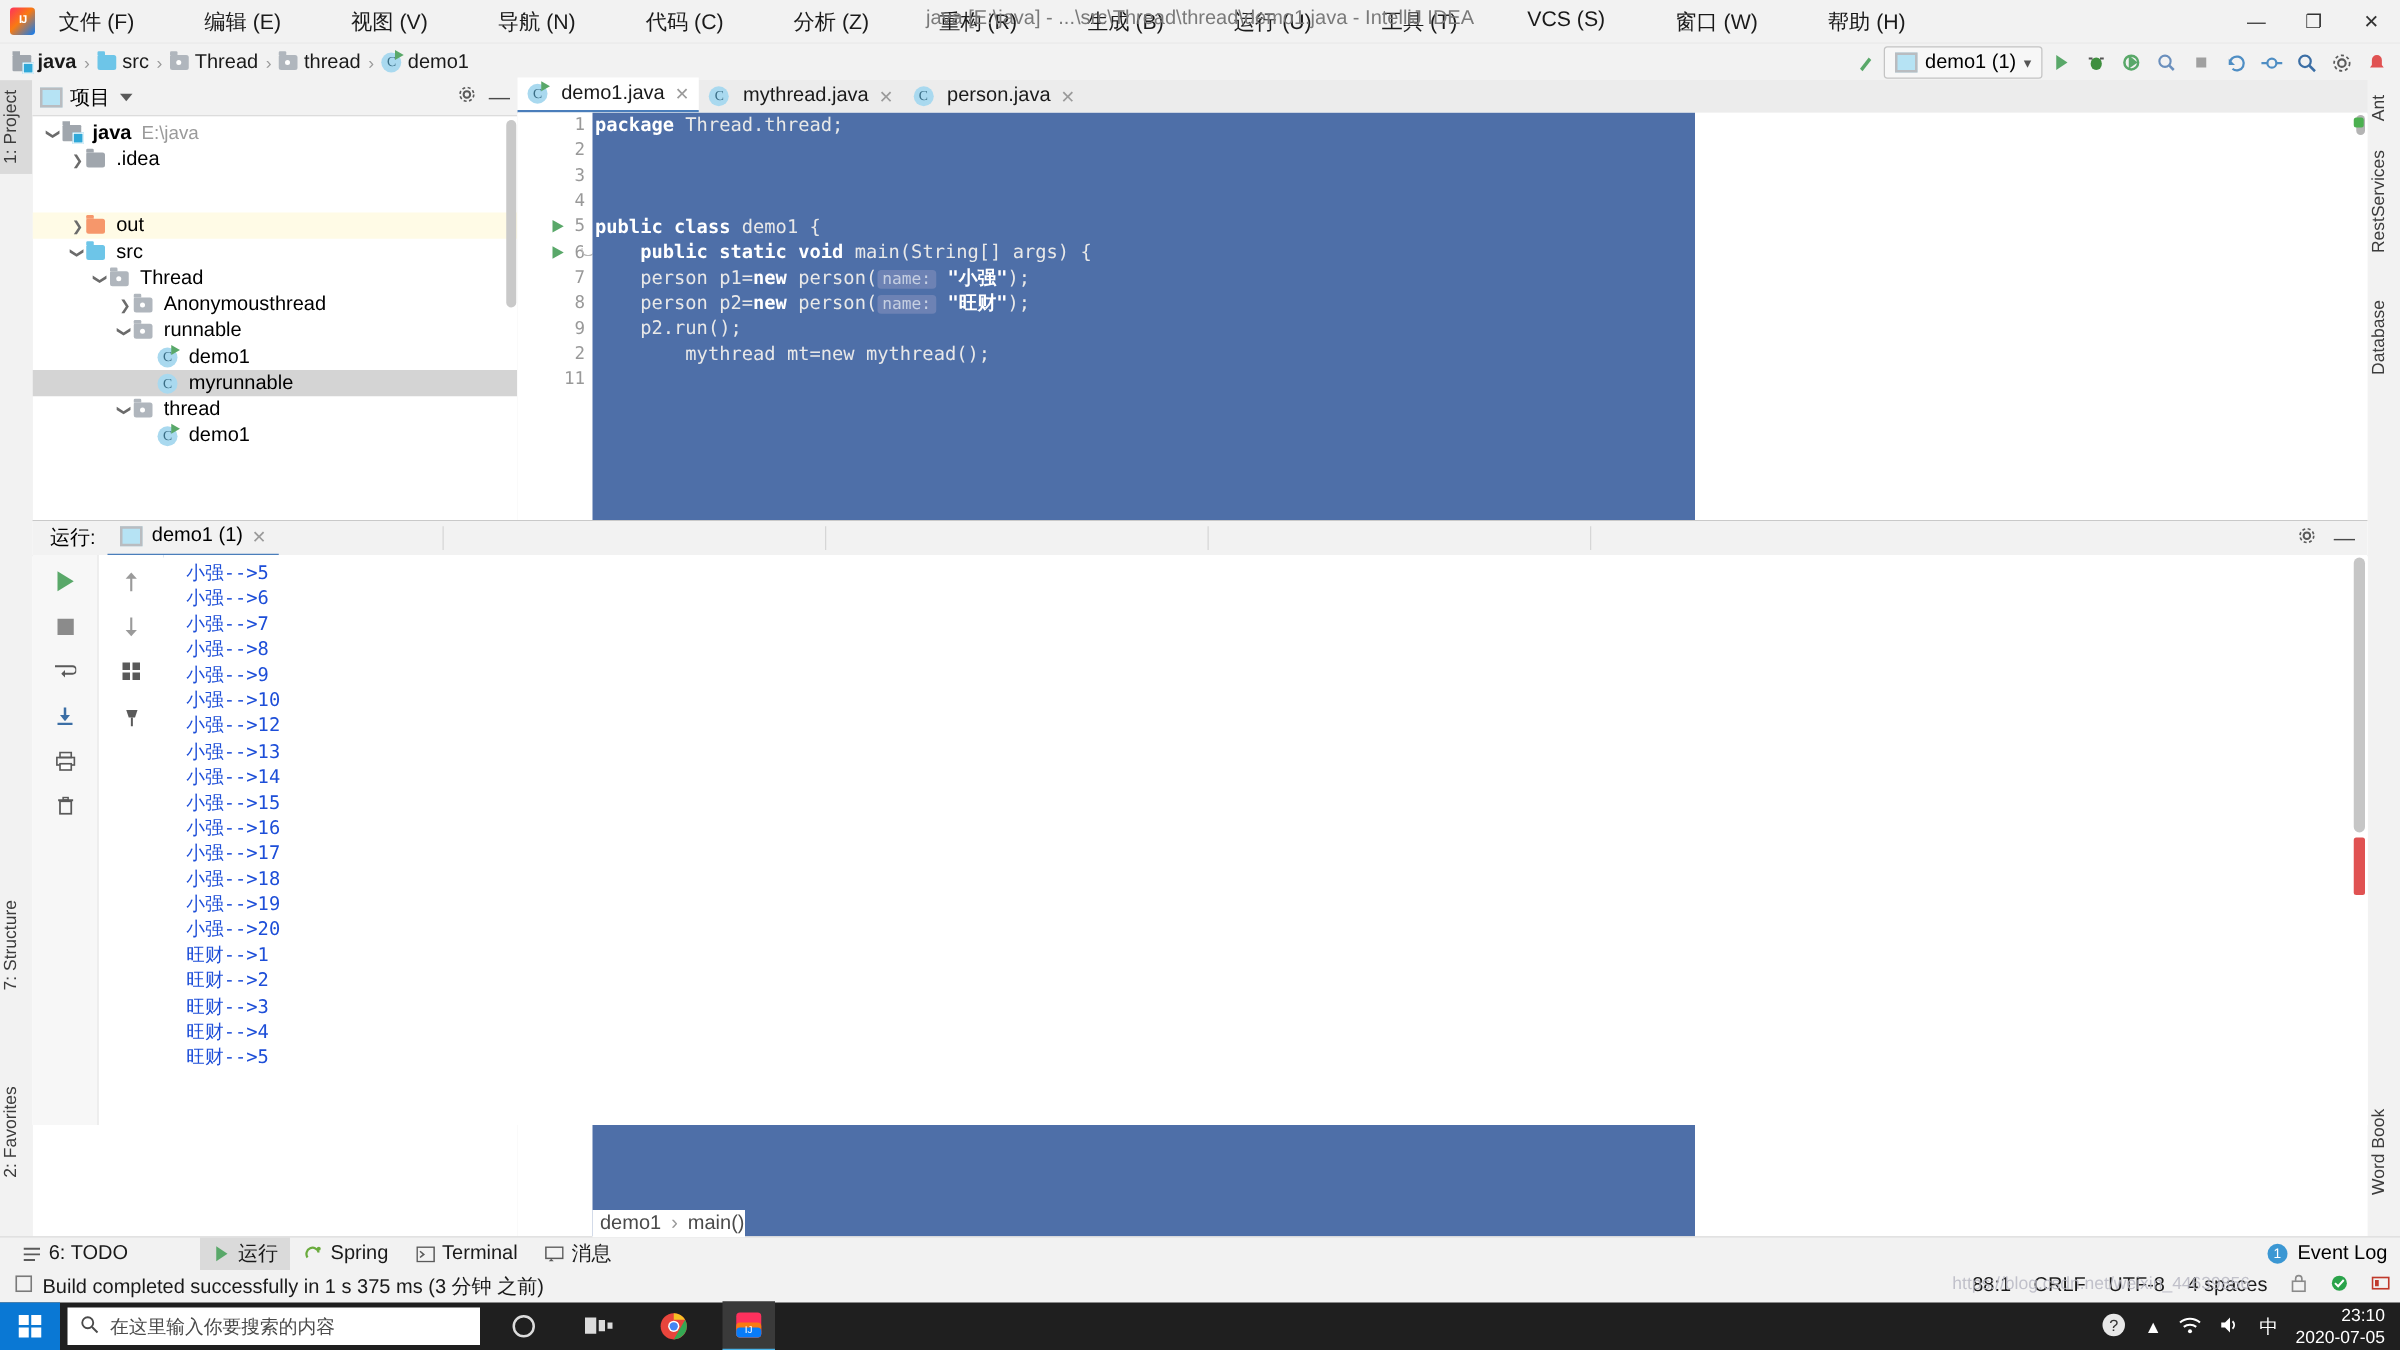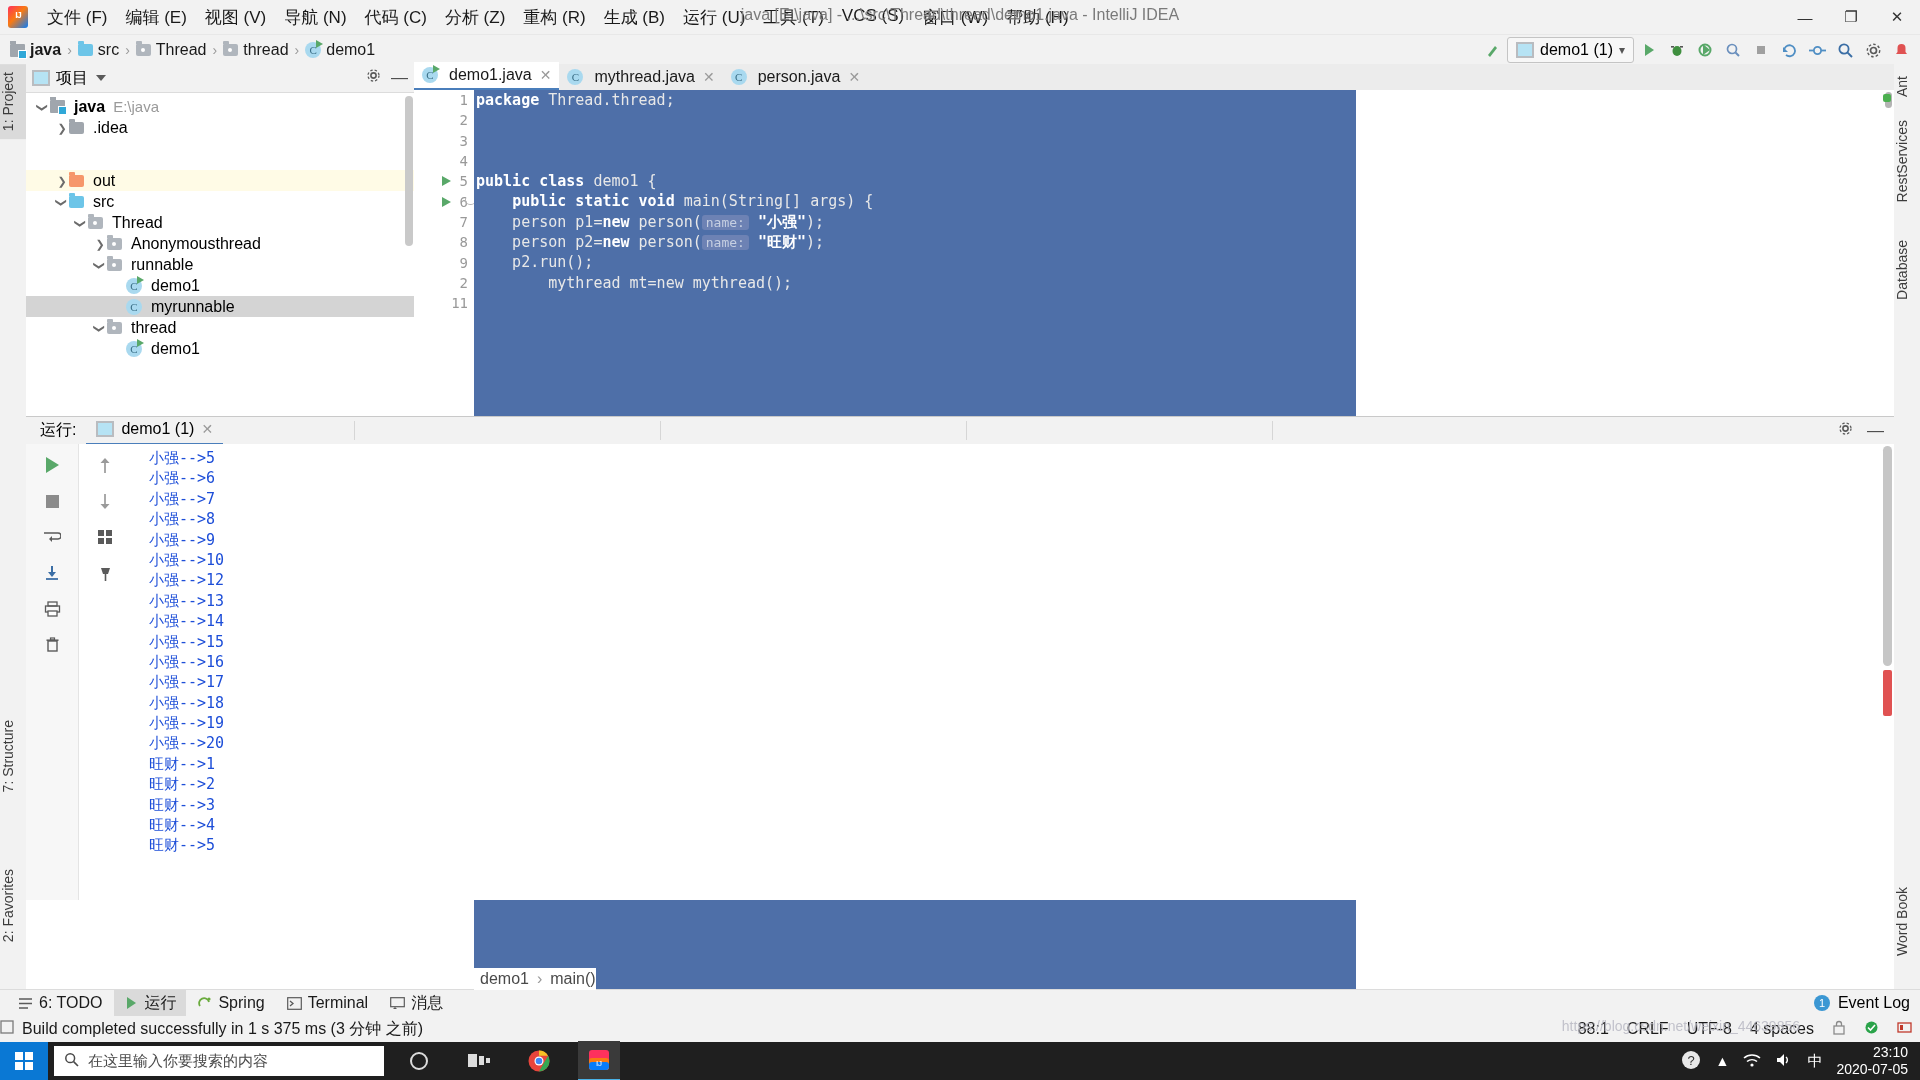--- a/index.html
+++ b/index.html
@@ -141,27 +141,27 @@
   .console{flex:1;position:relative;background:#fff;overflow:hidden;padding-top:4px;}
   .oline{height:20.4px;line-height:20.4px;font-family:"DejaVu Sans Mono","Liberation Mono",monospace;
          font-size:15px;color:#1d4ed8;padding-left:18px;white-space:pre;}
   .cscroll{position:absolute;right:2px;width:9px;background:#c6c6c6;border-radius:5px;}
   .cmark{position:absolute;right:2px;width:9px;height:46px;background:#e05252;border-radius:2px;}
 
   
   .bottombar{position:absolute;left:0;right:0;bottom:64px;height:26px;background:#f2f2f2;
              display:flex;align-items:center;border-top:1px solid #dcdcdc;padding-left:8px;gap:2px;}
   .btab{display:flex;align-items:center;gap:6px;padding:3px 10px;font-size:16px;color:#1a1a1a;}
-  .btab.active{background:#dadada;}
+  .btab.active{background:#dadada;margin-left:46px;}
   .bottombar .right{position:absolute;right:10px;display:flex;align-items:center;gap:8px;font-size:16px;}
   .evt-dot{width:10px;height:10px;border-radius:50%;background:#3b97d3;}
 
   
   .statusbar{position:absolute;left:0;right:0;bottom:38px;height:26px;background:#f2f2f2;
-             display:flex;align-items:center;padding-left:0;font-size:16px;color:#1a1a1a;text-align:right;}
+             display:flex;align-items:center;padding-left:12px;font-size:16px;color:#1a1a1a;text-align:right;}
   .statusbar .right{position:absolute;right:8px;display:flex;align-items:center;gap:18px;}
 
   
   .taskbar{position:absolute;left:0;right:0;bottom:0;height:38px;background:#1f1f1f;display:flex;align-items:center;}
   .startbtn{width:48px;height:38px;background:#0a78d4;display:flex;align-items:center;justify-content:center;}
   .winlogo{width:18px;height:18px;display:grid;grid-template-columns:1fr 1fr;grid-template-rows:1fr 1fr;gap:2px;}
   .winlogo i{background:#fff;display:block;}
   .searchbox{width:310px;height:30px;background:#fff;margin-left:6px;display:flex;align-items:center;
              padding:0 10px;gap:9px;font-size:15px;color:#4a4a4a;}
   .tbicons{display:flex;align-items:center;gap:18px;margin-left:14px;}
@@ -171,21 +171,21 @@
   .clock{text-align:right;line-height:1.25;font-size:14px;color:#fff;}
   .wmark{position:absolute;right:120px;bottom:46px;font-size:14px;color:#b9b9c4;opacity:.85;}
 </style>
 </head>
 <body>
 
 <div class="app">
 
   <div class="menubar">
     <div class="ij-logo"></div>
-    <div id="menu-items" style="display: flex;">
+    <div id="menu-items" style="display: flex; gap: 38px;">
         <div class="menu-item">文件 (F)</div>
         <div class="menu-item">编辑 (E)</div>
         <div class="menu-item">视图 (V)</div>
         <div class="menu-item">导航 (N)</div>
         <div class="menu-item">代码 (C)</div>
         <div class="menu-item">分析 (Z)</div>
         <div class="menu-item">重构 (R)</div>
         <div class="menu-item">生成 (B)</div>
         <div class="menu-item">运行 (U)</div>
         <div class="menu-item">工具 (T)</div>

